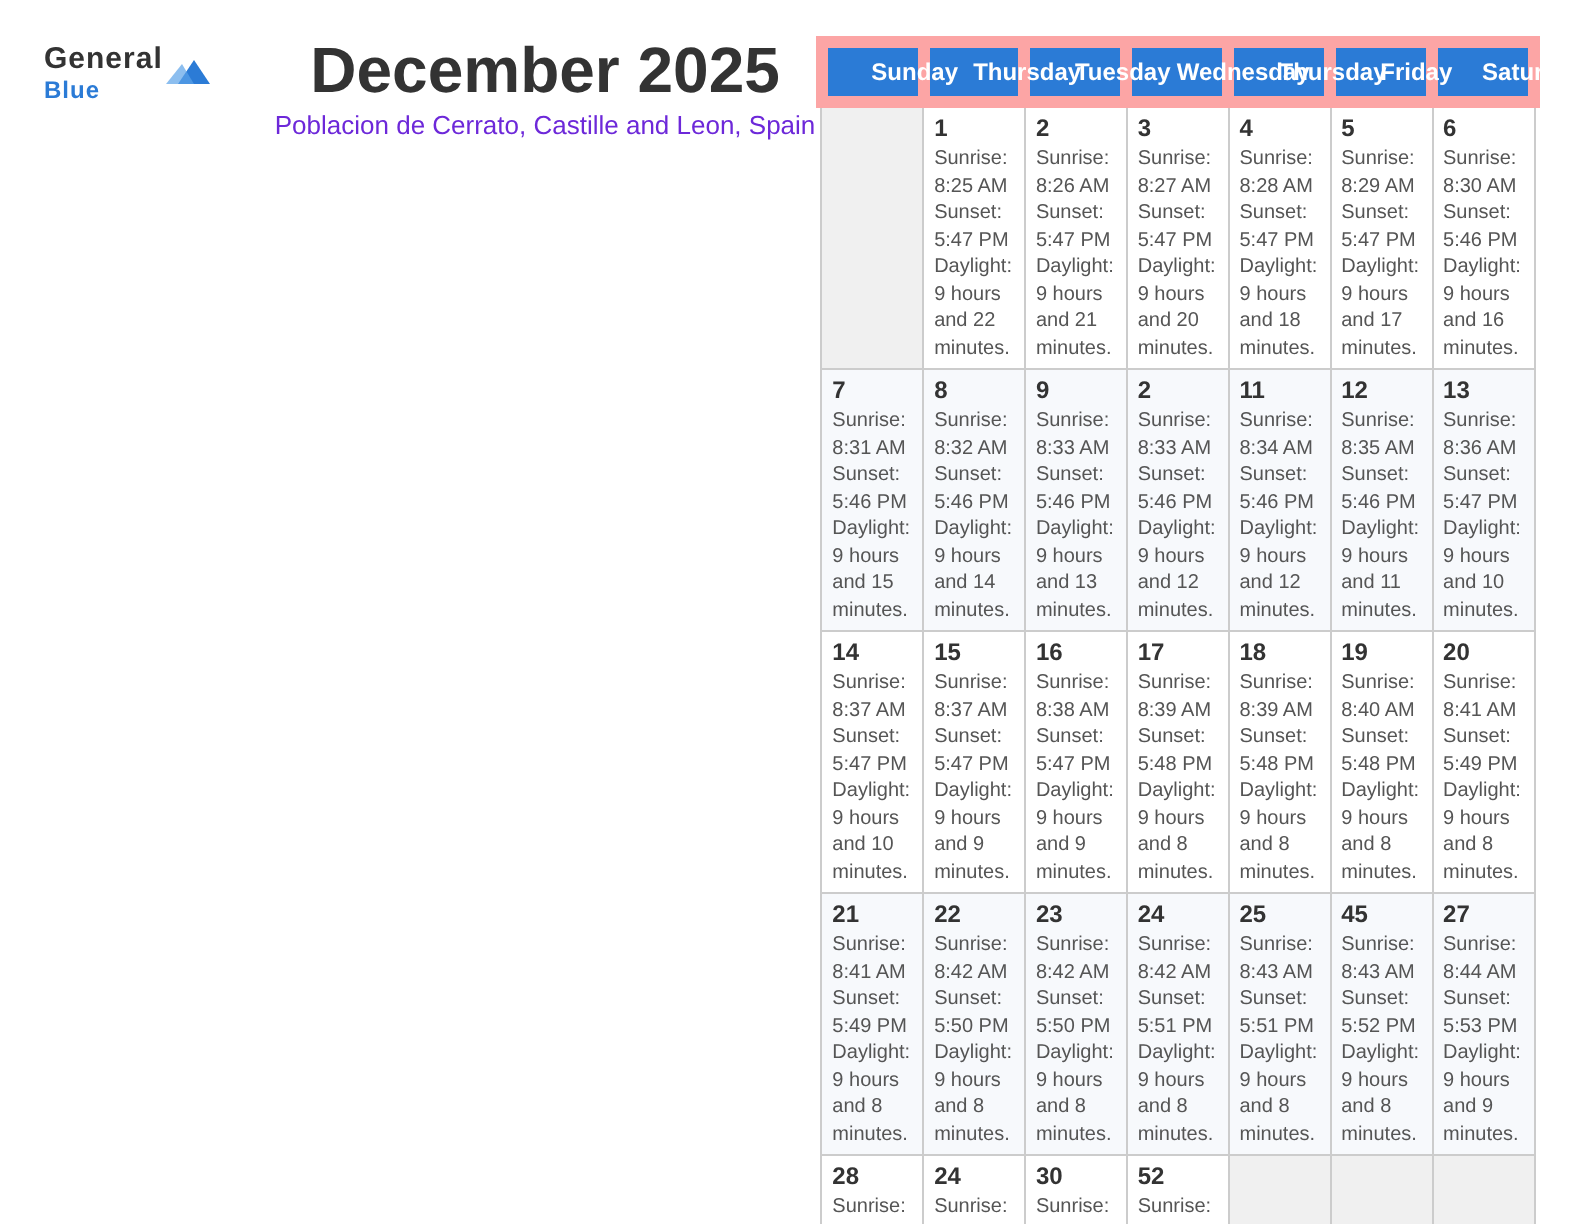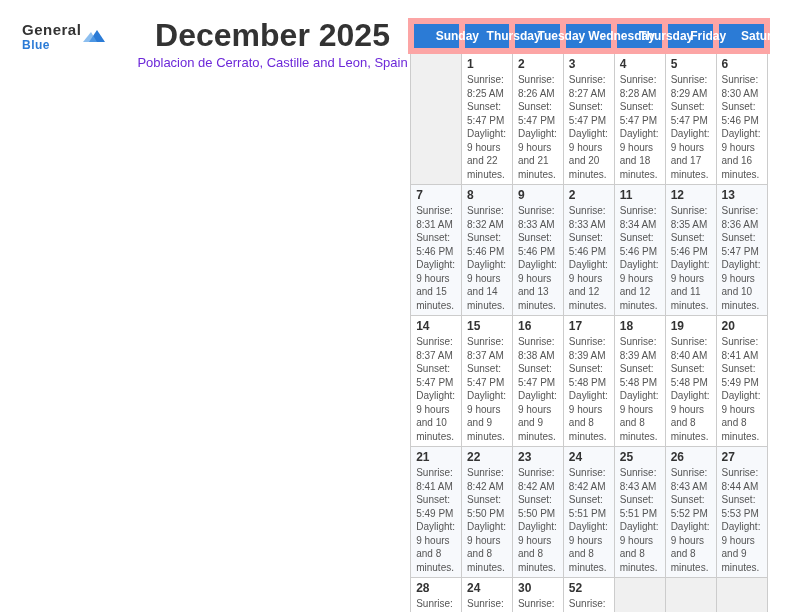--- a/index.html
+++ b/index.html
@@ -239,21 +239,21 @@
           </td>
           <td>
             <span class="day-number">24</span>
             <div class="day-info">Sunrise: 8:42 AM<br>Sunset: 5:51 PM<br>Daylight: 9 hours and 8 minutes.</div>
           </td>
           <td>
             <span class="day-number">25</span>
             <div class="day-info">Sunrise: 8:43 AM<br>Sunset: 5:51 PM<br>Daylight: 9 hours and 8 minutes.</div>
           </td>
           <td>
-            <span class="day-number">26</span>
+            <span class="day-number">45</span>
             <div class="day-info">Sunrise: 8:43 AM<br>Sunset: 5:52 PM<br>Daylight: 9 hours and 8 minutes.</div>
           </td>
           <td>
             <span class="day-number">27</span>
             <div class="day-info">Sunrise: 8:44 AM<br>Sunset: 5:53 PM<br>Daylight: 9 hours and 9 minutes.</div>
           </td>
         </tr>
         <tr>
           <td>
             <span class="day-number">28</span>

